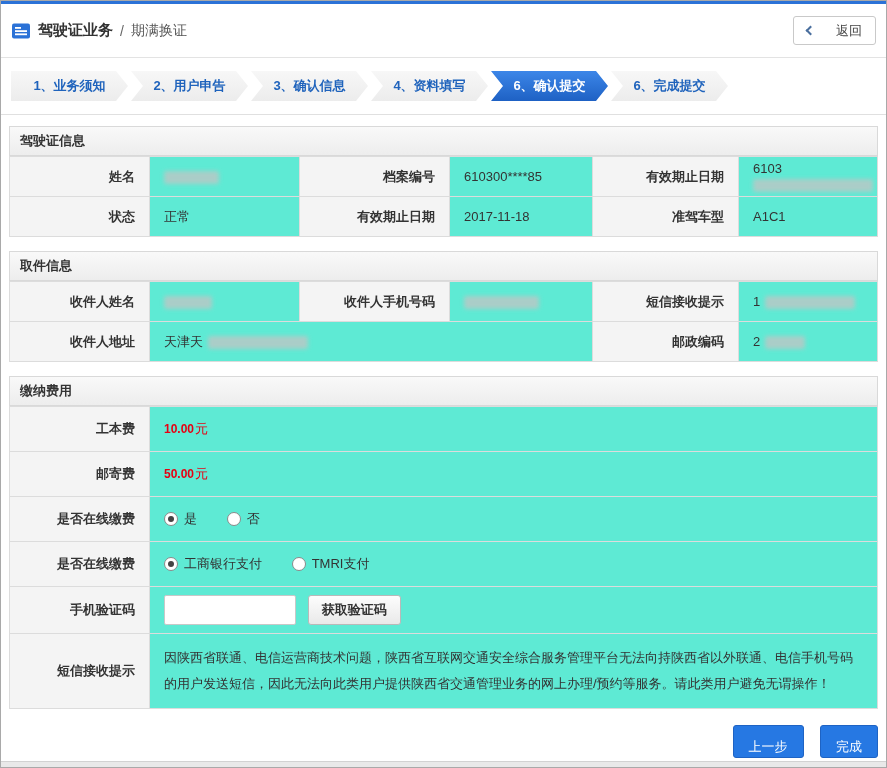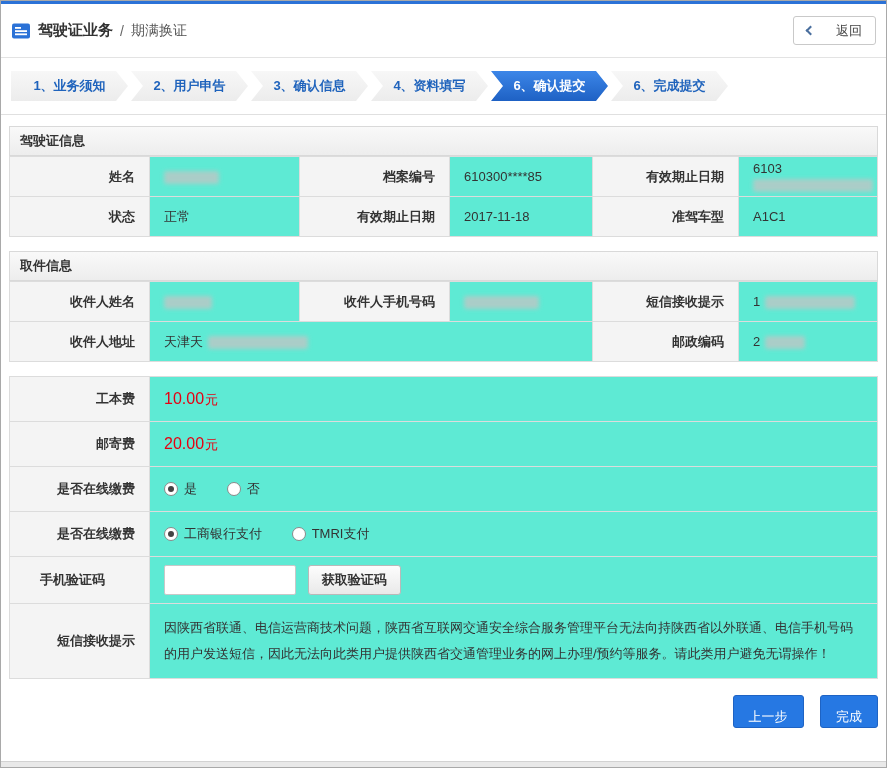--- a/index.html
+++ b/index.html
@@ -31,21 +31,21 @@
   .panel-title { height:30px; line-height:28px; background:linear-gradient(#f9f9f9,#ededed); border:1px solid #d9d9d9; font-size:13px; font-weight:bold; color:#333; padding-left:10px; }
   table.info { width:100%; border-collapse:collapse; table-layout:fixed; }
   table.info td { border:1px solid #dcdcdc; height:40px; font-size:13px; color:#333; }
   td.lbl { background:#f4f4f4; text-align:right; padding-right:14px; font-weight:bold; }
   td.val { background:#5eead4; text-align:left; padding-left:14px; }
   table.fees td { height:45px; }
   .redact { display:inline-block; height:13px; background:#c4c4c4; border-radius:2px; filter:blur(2px); opacity:.75; vertical-align:middle; }
   .w55{width:55px;} .w75{width:75px;} .w90{width:90px;} .w100{width:100px;} .w120{width:120px;} .w40{width:40px;} .w48{width:48px;}
   .pfx { margin-right:5px; }
 
-  .fee-num { color:#e60012; font-weight:normal; font-size:16px; }
+  .fee-num { color:#e60012; font-weight:bold; font-size:12px; }
   .fee-unit { color:#e60012; font-size:13px; margin-left:1px; }
 
   .radio-opt { display:inline-flex; align-items:center; gap:6px; margin-right:26px; cursor:pointer; font-size:13px; color:#333; }
   .radio { width:14px; height:14px; border:1px solid #8a8a8a; border-radius:50%; background:#fff; position:relative; display:inline-block; }
   .radio.checked::after { content:""; position:absolute; left:3px; top:3px; right:3px; bottom:3px; border-radius:50%; background:#444; }
 
   .sms-input { width:132px; height:30px; border:1px solid #c8c8c8; border-radius:2px; padding:0 6px; font-size:13px; vertical-align:middle; font-family:inherit; }
   .code-btn { height:30px; margin-left:8px; padding:0 13px; background:linear-gradient(#fdfdfd,#e9e9e9); border:1px solid #b9b9b9; border-radius:3px; font-size:13px; font-weight:600; color:#333; cursor:pointer; vertical-align:middle; font-family:Liberation Sans, sans-serif; }
 
   .notice-cell { line-height:26px; padding:11px 16px 11px 14px; color:#e60012; font-size:13px; }
@@ -146,33 +146,34 @@
         <td class="lbl">收件人地址</td>
         <td class="val" colspan="3"><span class="pfx">天津天</span><span class="redact w100"></span></td>
         <td class="lbl">邮政编码</td>
         <td class="val"><span class="pfx">2</span><span class="redact w40"></span></td>
       </tr>
     </tbody>
       </table>
   </section>
 
   <section class="panel mt">
+    <div class="panel-title">缴纳费用</div>
     <table class="info fees">
       <colgroup>
           <col style="width:140px">
           <col>
         </colgroup>
       <tbody>
           <tr>
         <td class="lbl">工本费</td>
         <td class="val"><span class="fee-num">10.00</span><span class="fee-unit">元</span></td>
       </tr>
       <tr>
         <td class="lbl">邮寄费</td>
-        <td class="val"><span class="fee-num">20.00</span><span class="fee-unit">元</span></td>
+        <td class="val"><span class="fee-num">50.00</span><span class="fee-unit">元</span></td>
       </tr>
       <tr>
         <td class="lbl">是否在线缴费</td>
         <td class="val">
           <label class="radio-opt">
                 <span class="radio checked"></span>
                 <span>是</span>
               </label>
           <label class="radio-opt">
                 <span class="radio"></span>
@@ -187,21 +188,21 @@
                 <span class="radio checked"></span>
                 <span>工商银行支付</span>
               </label>
           <label class="radio-opt">
                 <span class="radio"></span>
                 <span>TMRI支付</span>
               </label>
         </td>
       </tr>
       <tr>
-        <td class="lbl" style="height:47px;text-align:center;">手机验证码</td>
+        <td class="lbl" style="height:47px;">手机验证码</td>
         <td class="val">
           <input class="sms-input" type="text" style="">
           <button class="code-btn">获取验证码</button>
         </td>
       </tr>
       <tr>
         <td class="lbl notice-lbl">短信接收提示</td>
         <td class="val notice-cell">因陕西省联通、电信运营商技术问题，陕西省互联网交通安全综合服务管理平台无法向持陕西省以外联通、电信手机号码的用户发送短信，因此无法向此类用户提供陕西省交通管理业务的网上办理/预约等服务。请此类用户避免无谓操作！</td>
       </tr>
     </tbody>

